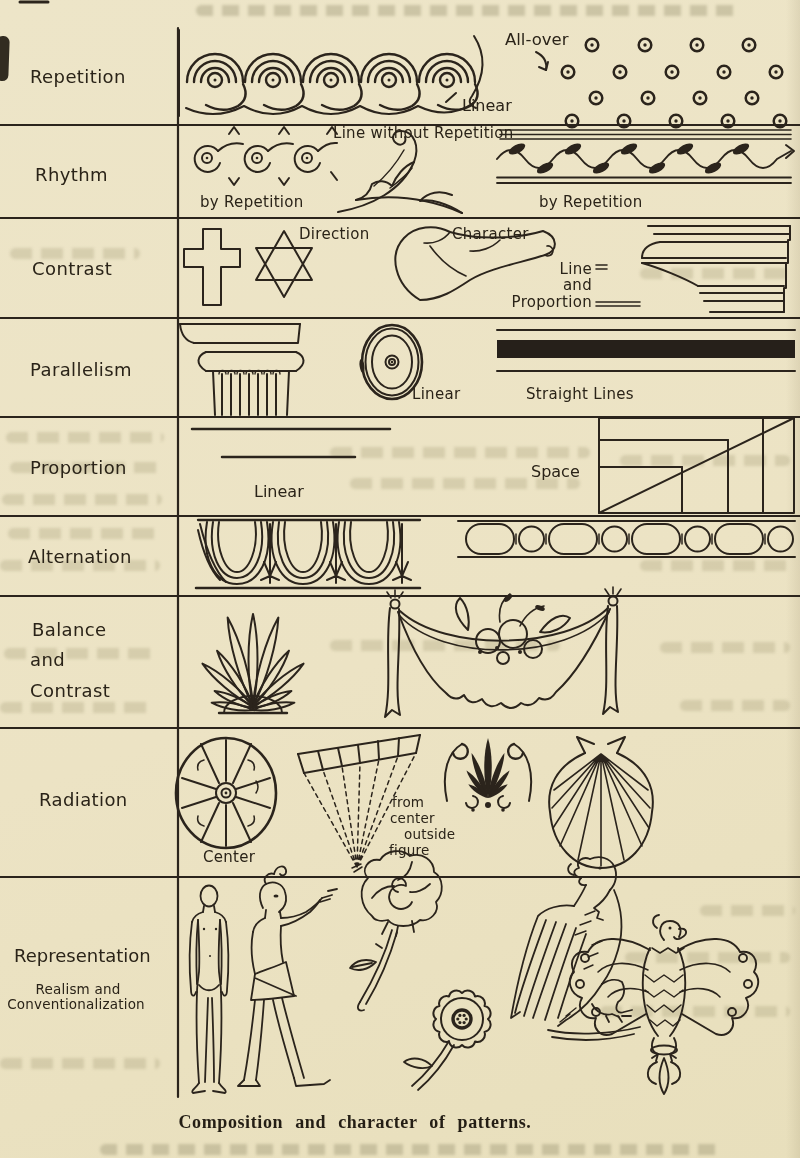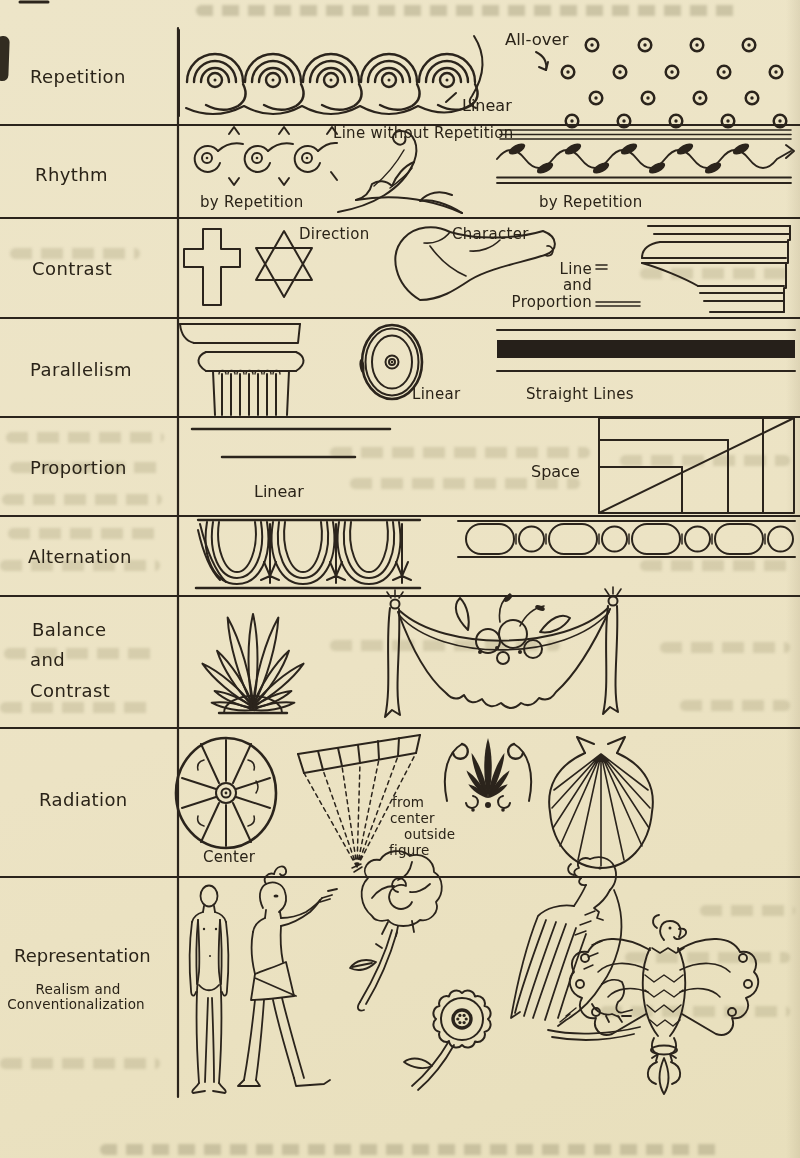--- a/index.html
+++ b/index.html
@@ -497,13 +497,14 @@
 
   <div class="lbl" style="left:254px;top:482px;font-size:16px;">Linear</div>
   <div class="lbl" style="left:531px;top:462px;font-size:16px;text-align:right;">Space</div>
 
   <div class="lbl ann" style="left:203px;top:848px;">Center</div>
   <div class="lbl ann-sm" style="left:392px;top:794px;">from</div>
   <div class="lbl ann-sm" style="left:390px;top:810px;">center</div>
   <div class="lbl ann-sm" style="left:386px;top:826px;margin-left:18px;">outside</div>
   <div class="lbl ann-sm" style="left:389px;top:842px;">figure</div>
 
+  <div id="caption">Composition and character of patterns.</div>
 </div>
 
 </body></html>

